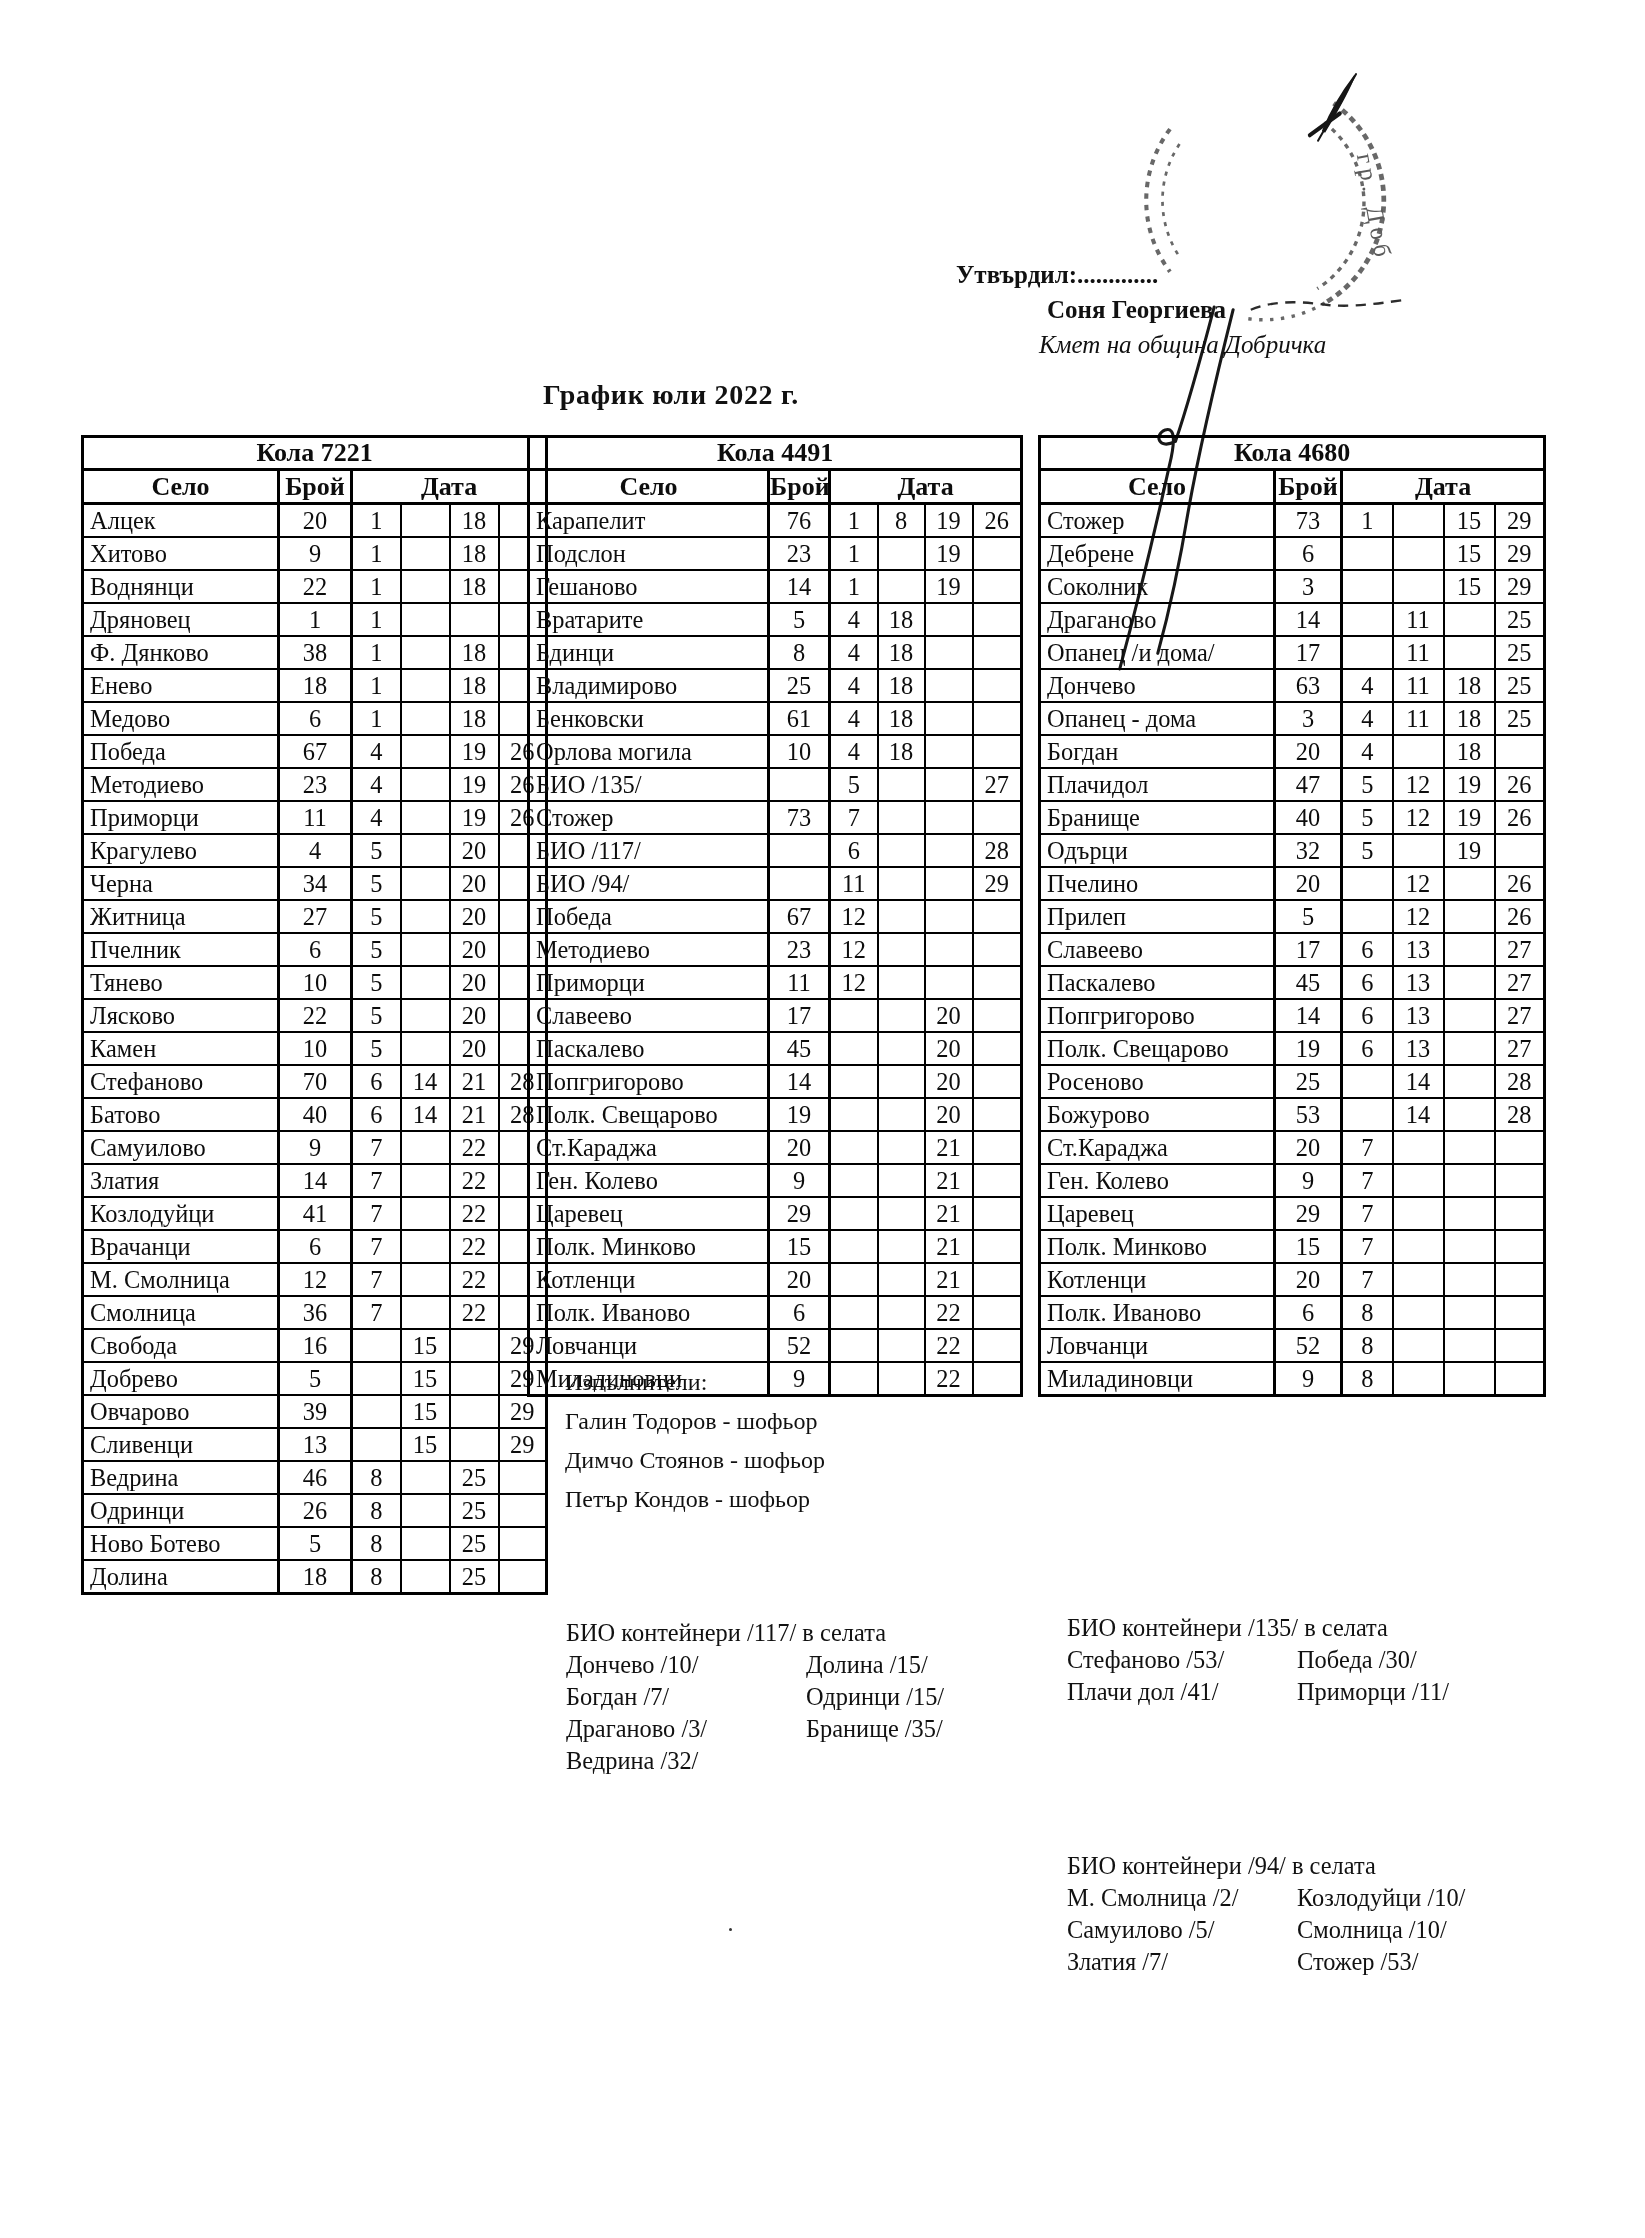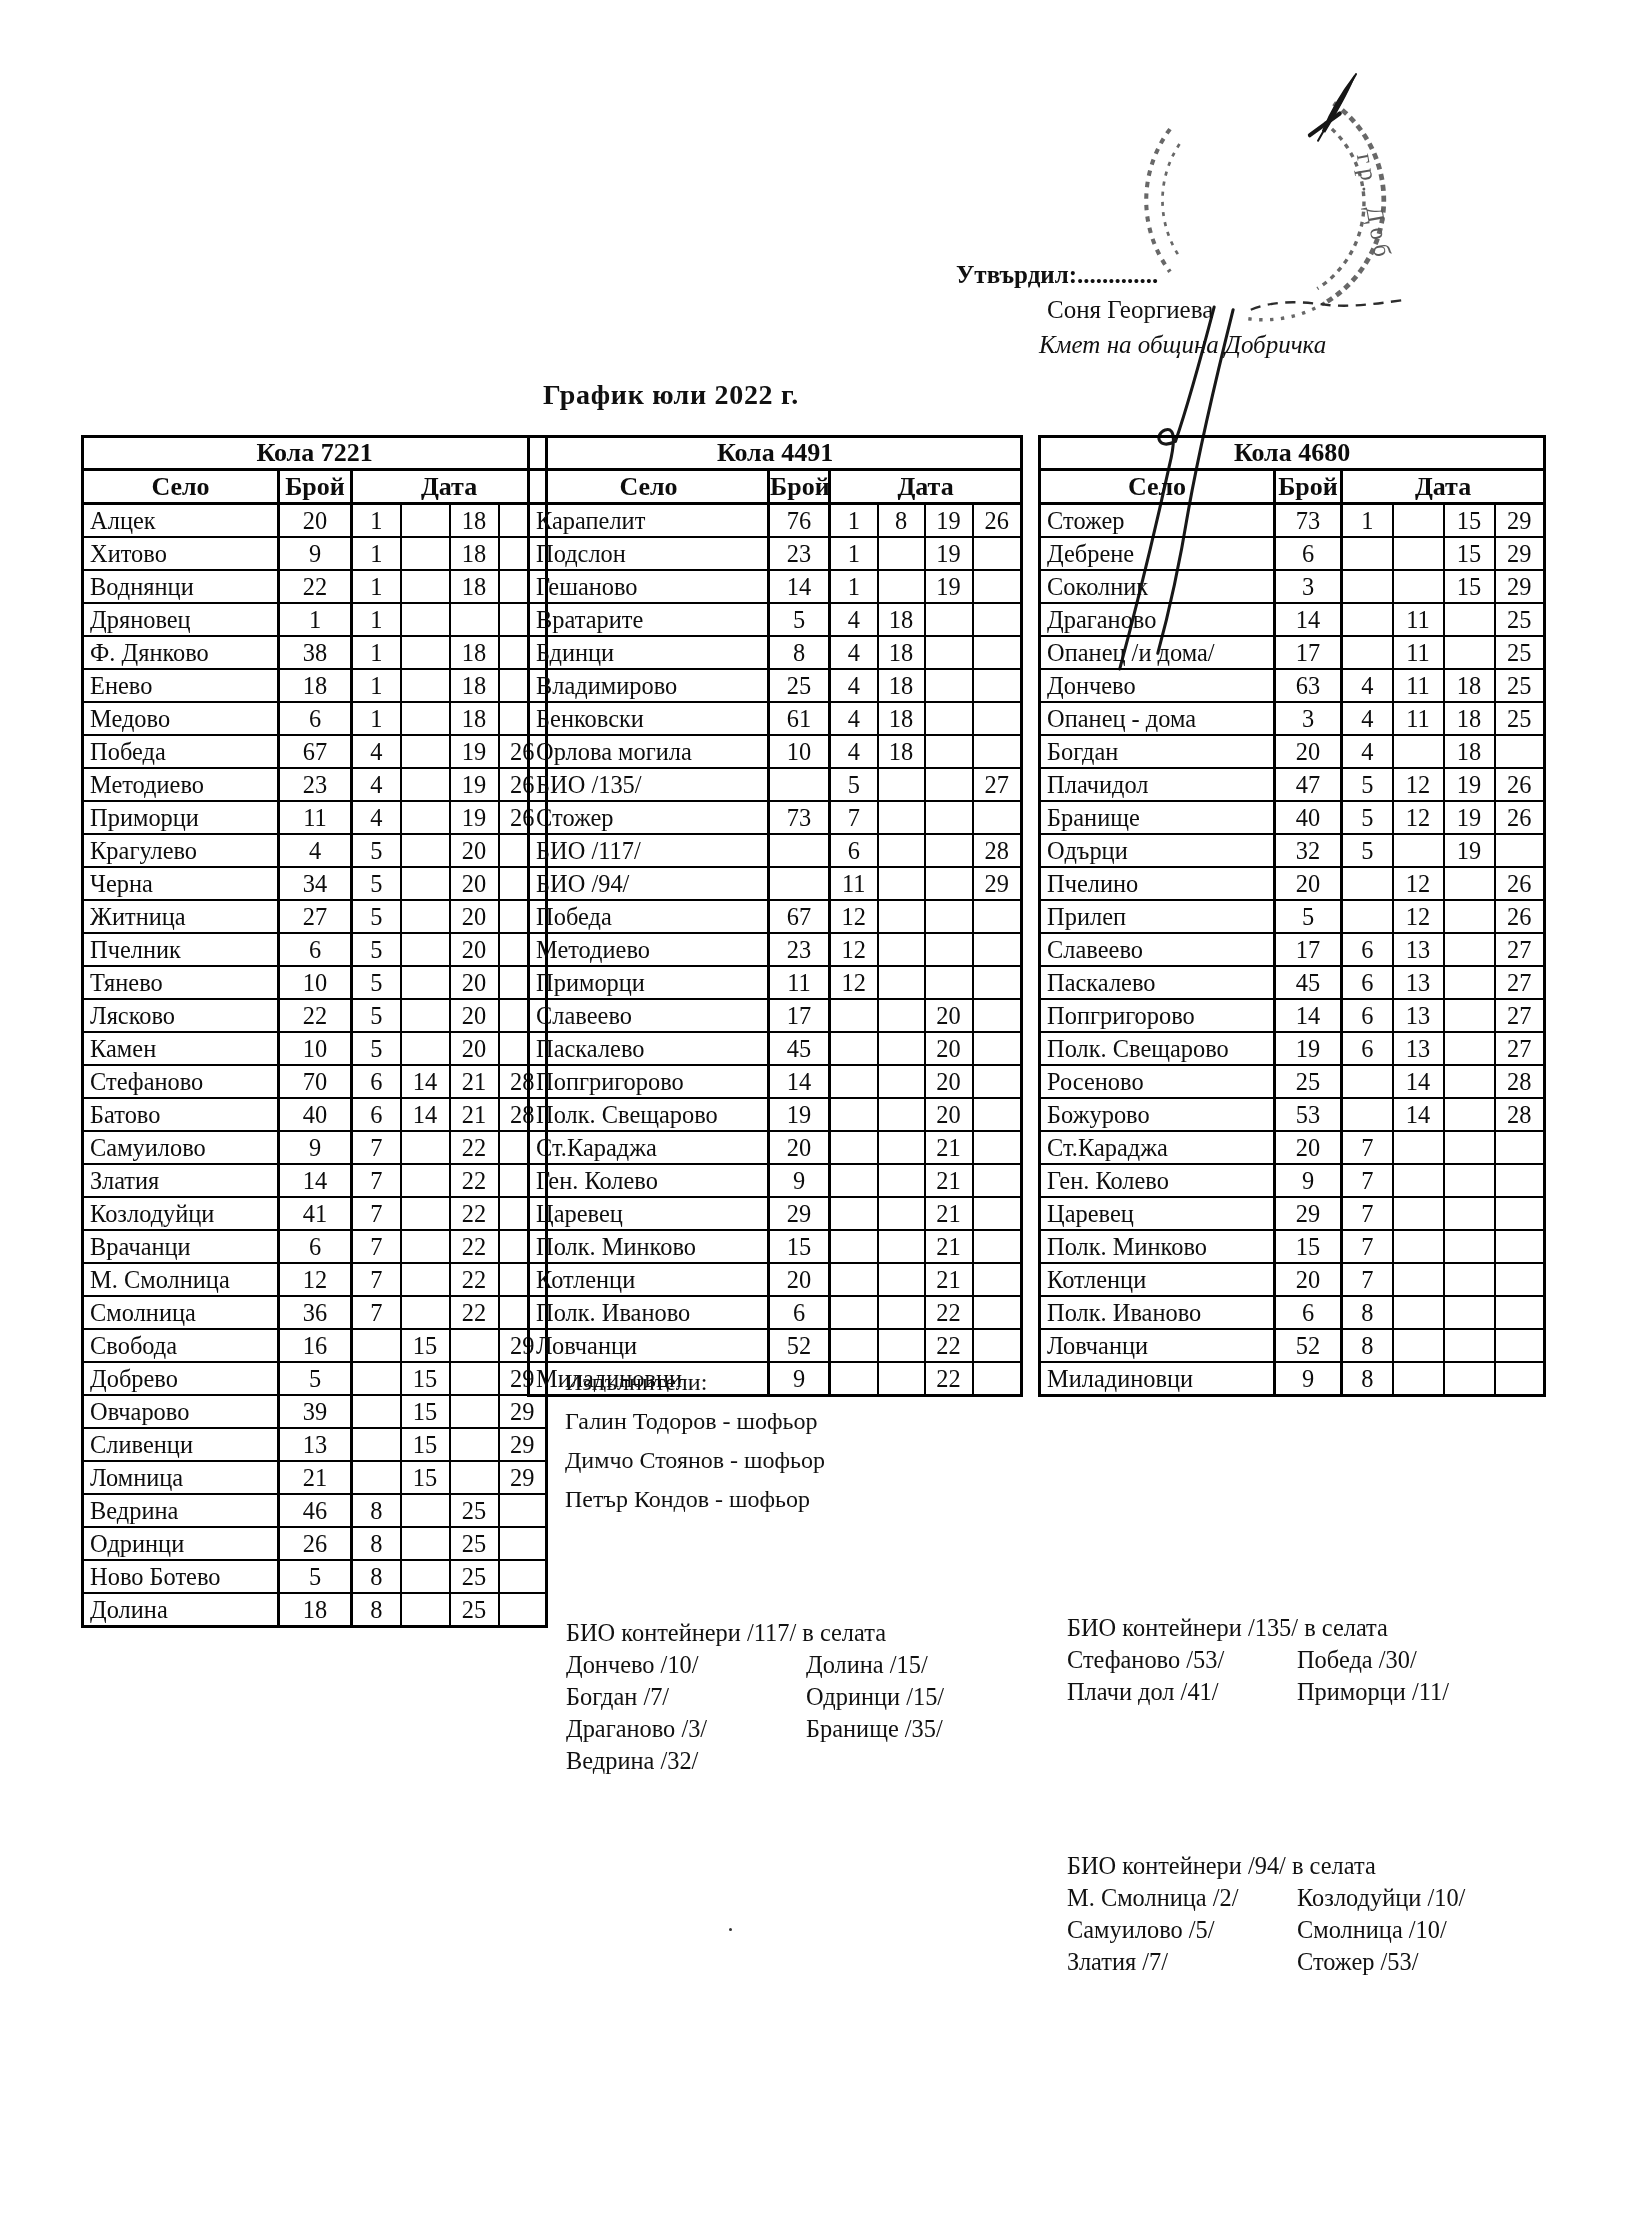--- a/index.html
+++ b/index.html
@@ -5,21 +5,21 @@
   html,body { margin:0; padding:0; background:#8a8a8a; }
   .page {
     position:relative; width:1646px; height:2239px;
     background:#ffffff; overflow:hidden;
     font-family:"Liberation Serif","DejaVu Serif",serif; color:#111;
   }
   .abs { position:absolute; }
   
   .approval { left:956px; top:257px; font-size:25px; line-height:35px; }
   .approval .lbl  { font-weight:bold; }
-  .approval .name { margin-left:91px; }
+  .approval .name { margin-left:91px;font-weight:bold; }
   .approval .role { margin-left:83px; font-style:italic; }
   
   .doc-title { left:543px; top:379px; font-size:28px; font-weight:bold; letter-spacing:0.7px; }
   
   table.sched { position:absolute; border-collapse:collapse; table-layout:fixed; background:transparent; }
   table.sched th, table.sched td {
     border:2px solid #000; overflow:hidden; white-space:nowrap;
     font-family:"Liberation Serif","DejaVu Serif",serif; color:#0d0d0d;
   }
   table.sched { border:3.4px solid #000; }
@@ -329,28 +329,20 @@
         </tr>
         <tr>
           <td class="selo">Сливенци</td>
           <td class="broy">13</td>
           <td class="dcol"></td>
           <td class="dcol">15</td>
           <td class="dcol"></td>
           <td class="dcol">29</td>
         </tr>
         <tr>
-          <td class="selo">Ломница</td>
-          <td class="broy">21</td>
-          <td class="dcol"></td>
-          <td class="dcol">15</td>
-          <td class="dcol"></td>
-          <td class="dcol">29</td>
-        </tr>
-        <tr>
           <td class="selo">Ведрина</td>
           <td class="broy">46</td>
           <td class="dcol">8</td>
           <td class="dcol"></td>
           <td class="dcol">25</td>
           <td class="dcol"></td>
         </tr>
         <tr>
           <td class="selo">Одринци</td>
           <td class="broy">26</td>

